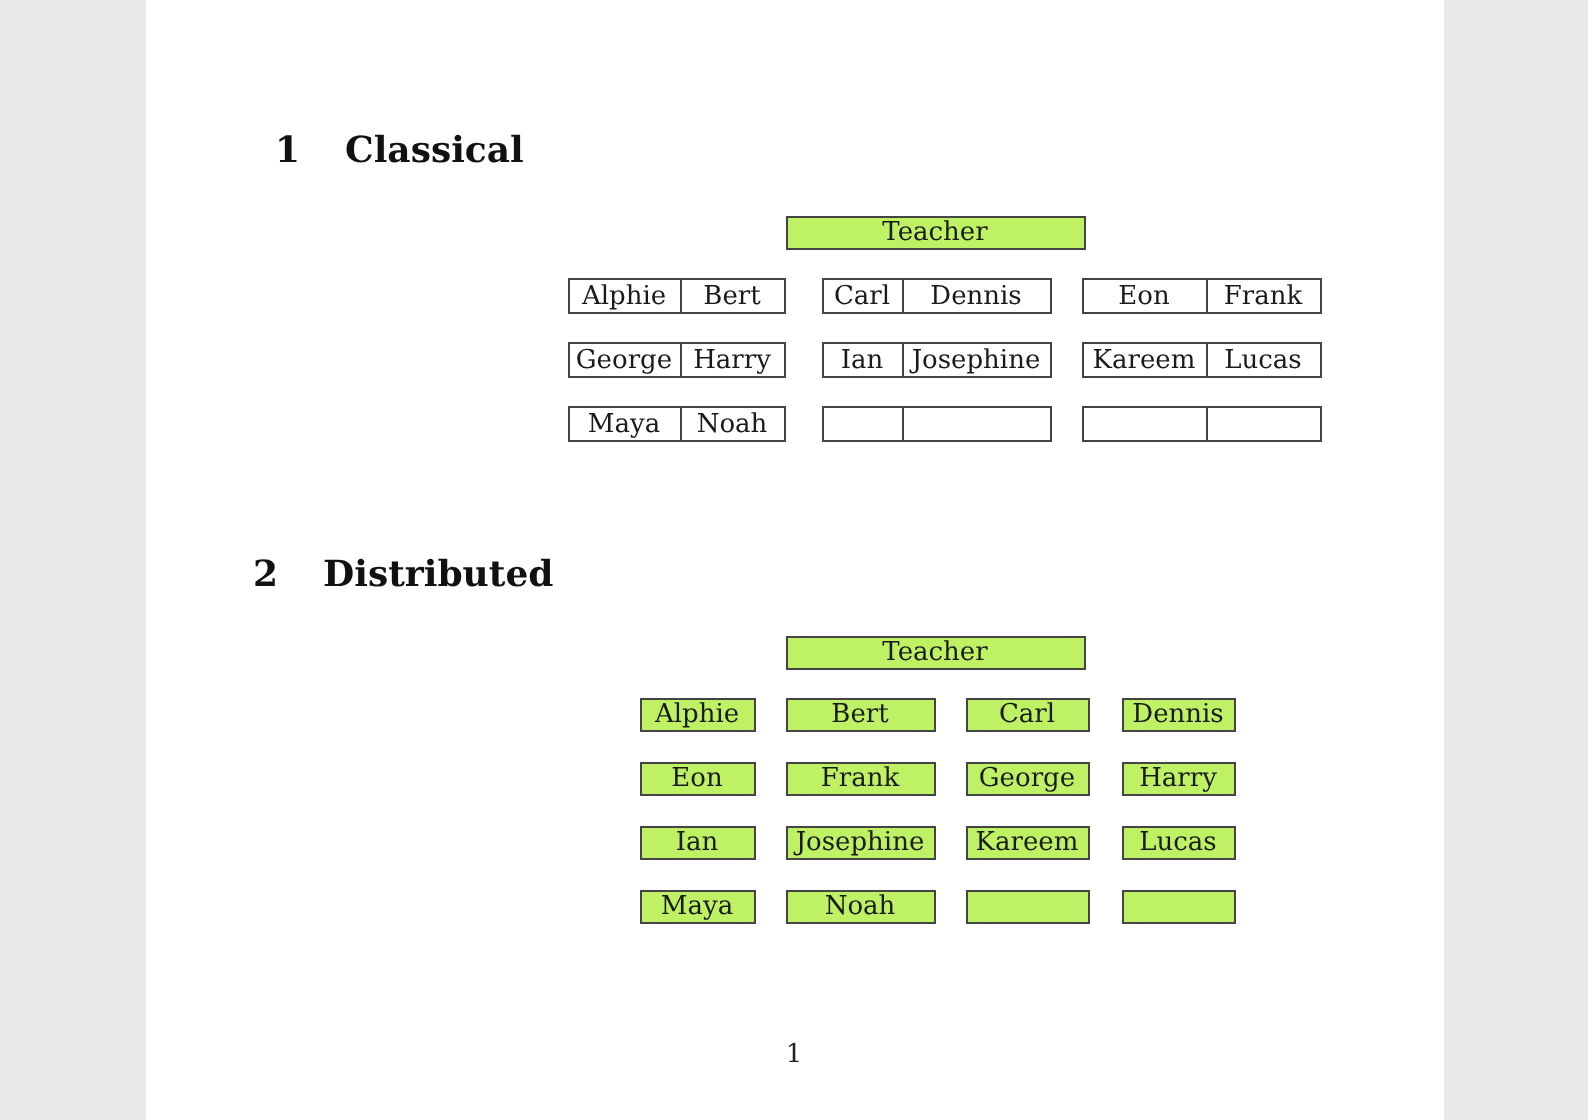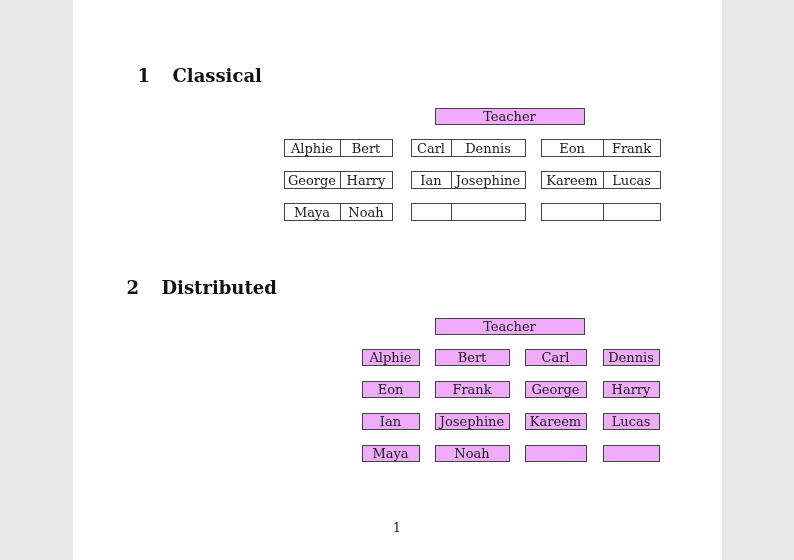--- a/index.html
+++ b/index.html
@@ -22,22 +22,21 @@
   .heading .num { display:inline-block; min-width:35px; }
   .simplebox {
     position:absolute;
     box-sizing:border-box;
     border:1px solid #444444;
     display:flex;
     align-items:center;
     justify-content:center;
     font-size:13px;
     line-height:1;
-    background:#f0abfc;
-    margin-left:42px;
+    background:#bef264;
   }
   .desk {
     position:absolute;
     box-sizing:border-box;
     border:1px solid #444444;
     display:flex;
     background:#ffffff;
   }
   .desk .seat {
     display:flex;

